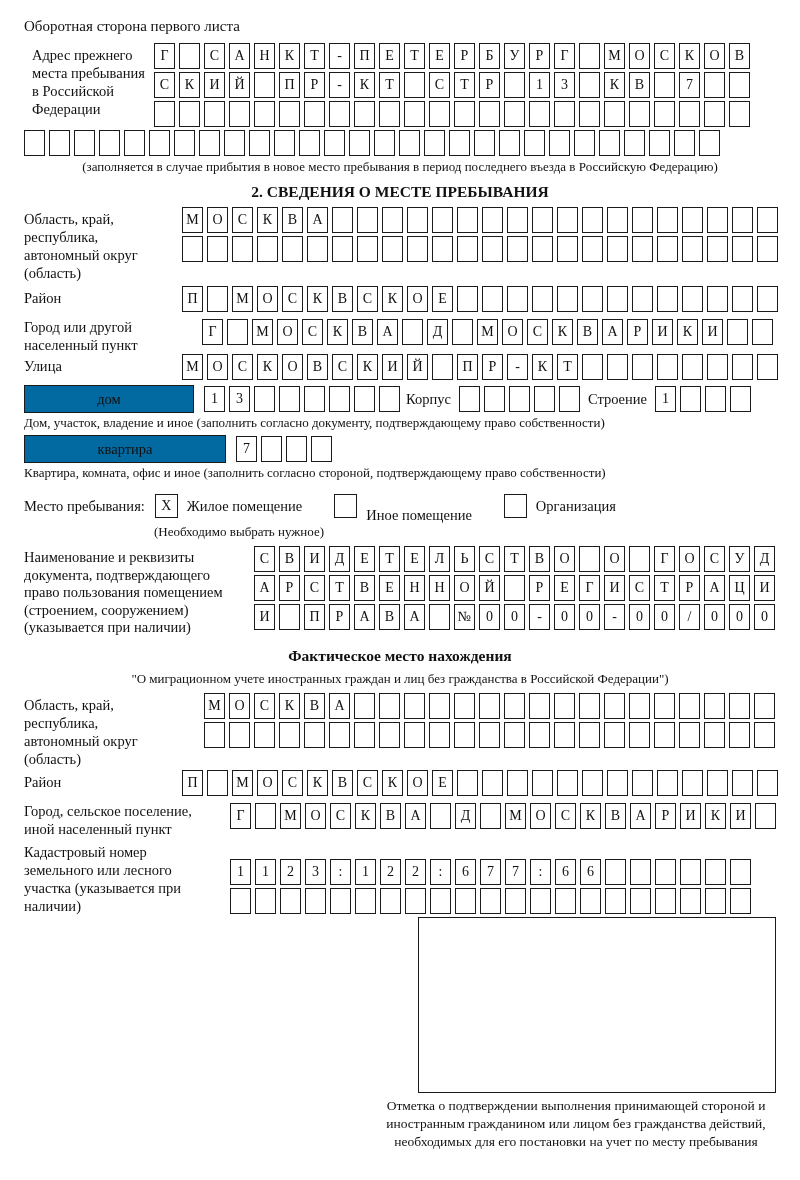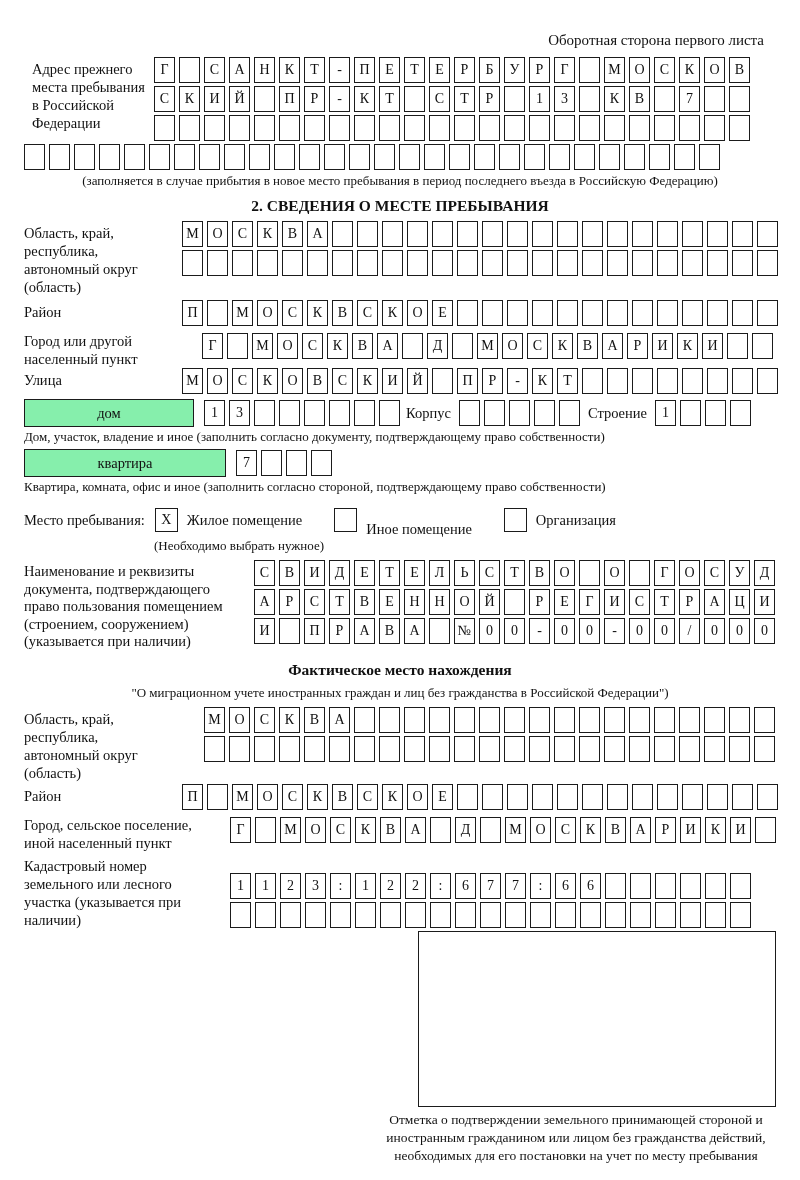--- a/index.html
+++ b/index.html
@@ -2,32 +2,32 @@
 <html><head>
 <meta charset="utf-8">
 <style>
   html,body{margin:0;padding:0;background:#fff;}
   .page{
     width:800px;height:1180px;box-sizing:border-box;
     padding:12px 24px 10px 24px;
     font-family:"Liberation Serif","DejaVu Serif",serif;
     color:#111;background:#fff;overflow:hidden;position:relative;
   }
-  .hdr-note{text-align:right;font-size:15px;padding-right:12px;margin-top:20px;}
+  .hdr-note{text-align:left;font-size:15px;padding-right:12px;margin-top:6px;}
   .row{display:flex;align-items:flex-start;}
   .lbl{font-size:14.5px;line-height:18px;flex-shrink:0;padding-top:3px;}
   .cellrow{display:flex;margin-bottom:3px;}
   .cell{
     box-sizing:border-box;width:21px;height:26px;margin-right:4px;
     border:1.6px solid #1b1b1b;display:flex;align-items:center;justify-content:center;
     font-size:14px;line-height:1;flex-shrink:0;background:#fff;
   }
   .widebox{
     box-sizing:border-box;border:1.6px solid #1b1b1b;height:28px;
-    display:flex;align-items:center;justify-content:center;font-size:14.5px;flex-shrink:0;background:#86efac;
+    display:flex;align-items:center;justify-content:center;font-size:14.5px;flex-shrink:0;background:#0369a1;
   }
   .caption{font-size:13px;line-height:16px;}
   .caption-c{font-size:13px;line-height:16px;text-align:center;}
   .sect-title{text-align:center;font-weight:bold;font-size:15.5px;margin:8px 0 6px 0;}
   .checkbox{
     box-sizing:border-box;width:23px;height:24px;border:1.6px solid #1b1b1b;
     display:flex;align-items:center;justify-content:center;font-size:14px;flex-shrink:0;background:#fff;
   }
   .stay-row{display:flex;align-items:center;margin-top:6px;}
   .stay-opt{display:flex;align-items:center;}
@@ -606,16 +606,16 @@
           <span class="cell"></span>
           <span class="cell"></span>
           <span class="cell"></span>
           <span class="cell"></span>
         </div>
       </div>
   </div>
 
   <div class="stamp-wrap" style="margin-top:0px;">
     <div class="stamp-box"></div>
-    <div class="stamp-caption">Отметка о подтверждении земельного принимающей стороной и иностранным гражданином или лицом без гражданства действий, необходимых для его постановки на учет по месту пребывания</div>
+    <div class="stamp-caption">Отметка о подтверждении выполнения принимающей стороной и иностранным гражданином или лицом без гражданства действий, необходимых для его постановки на учет по месту пребывания</div>
   </div>
 
 </div>
 
 </body></html>

